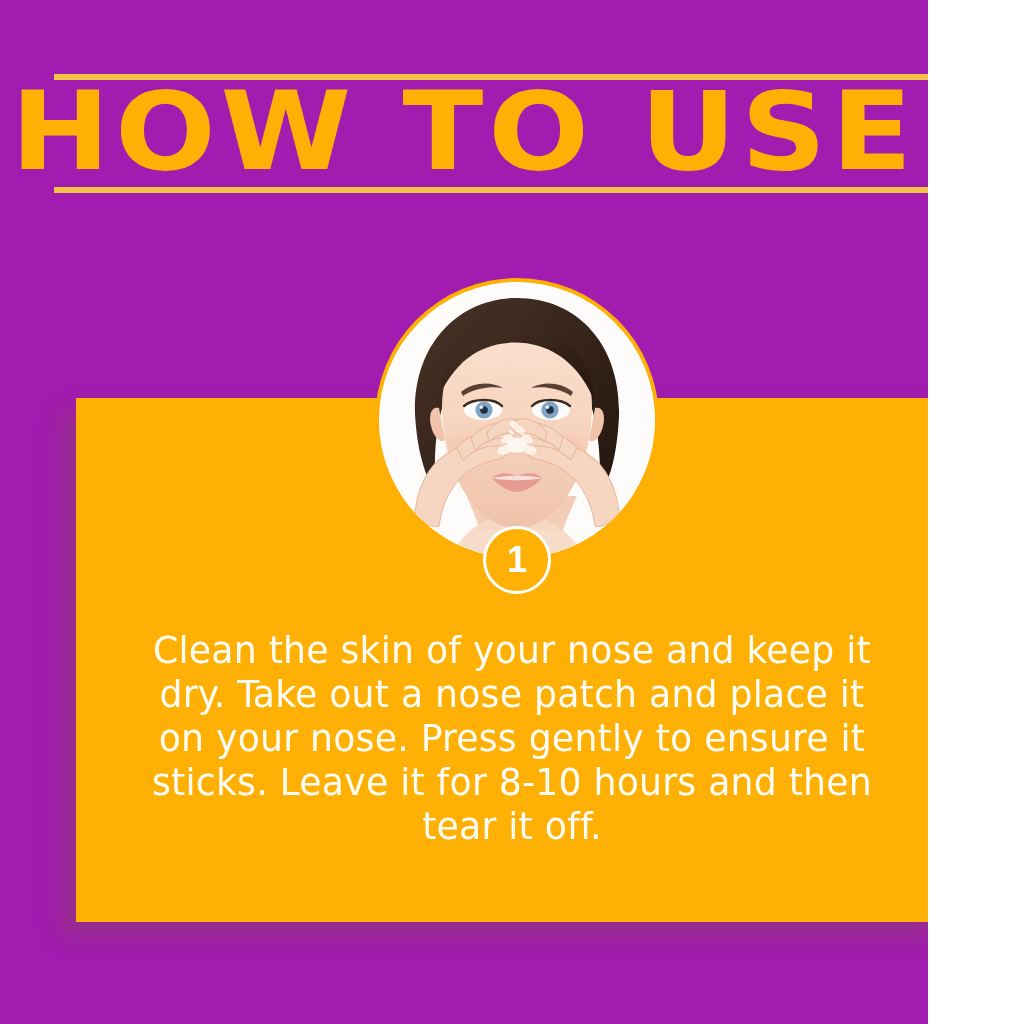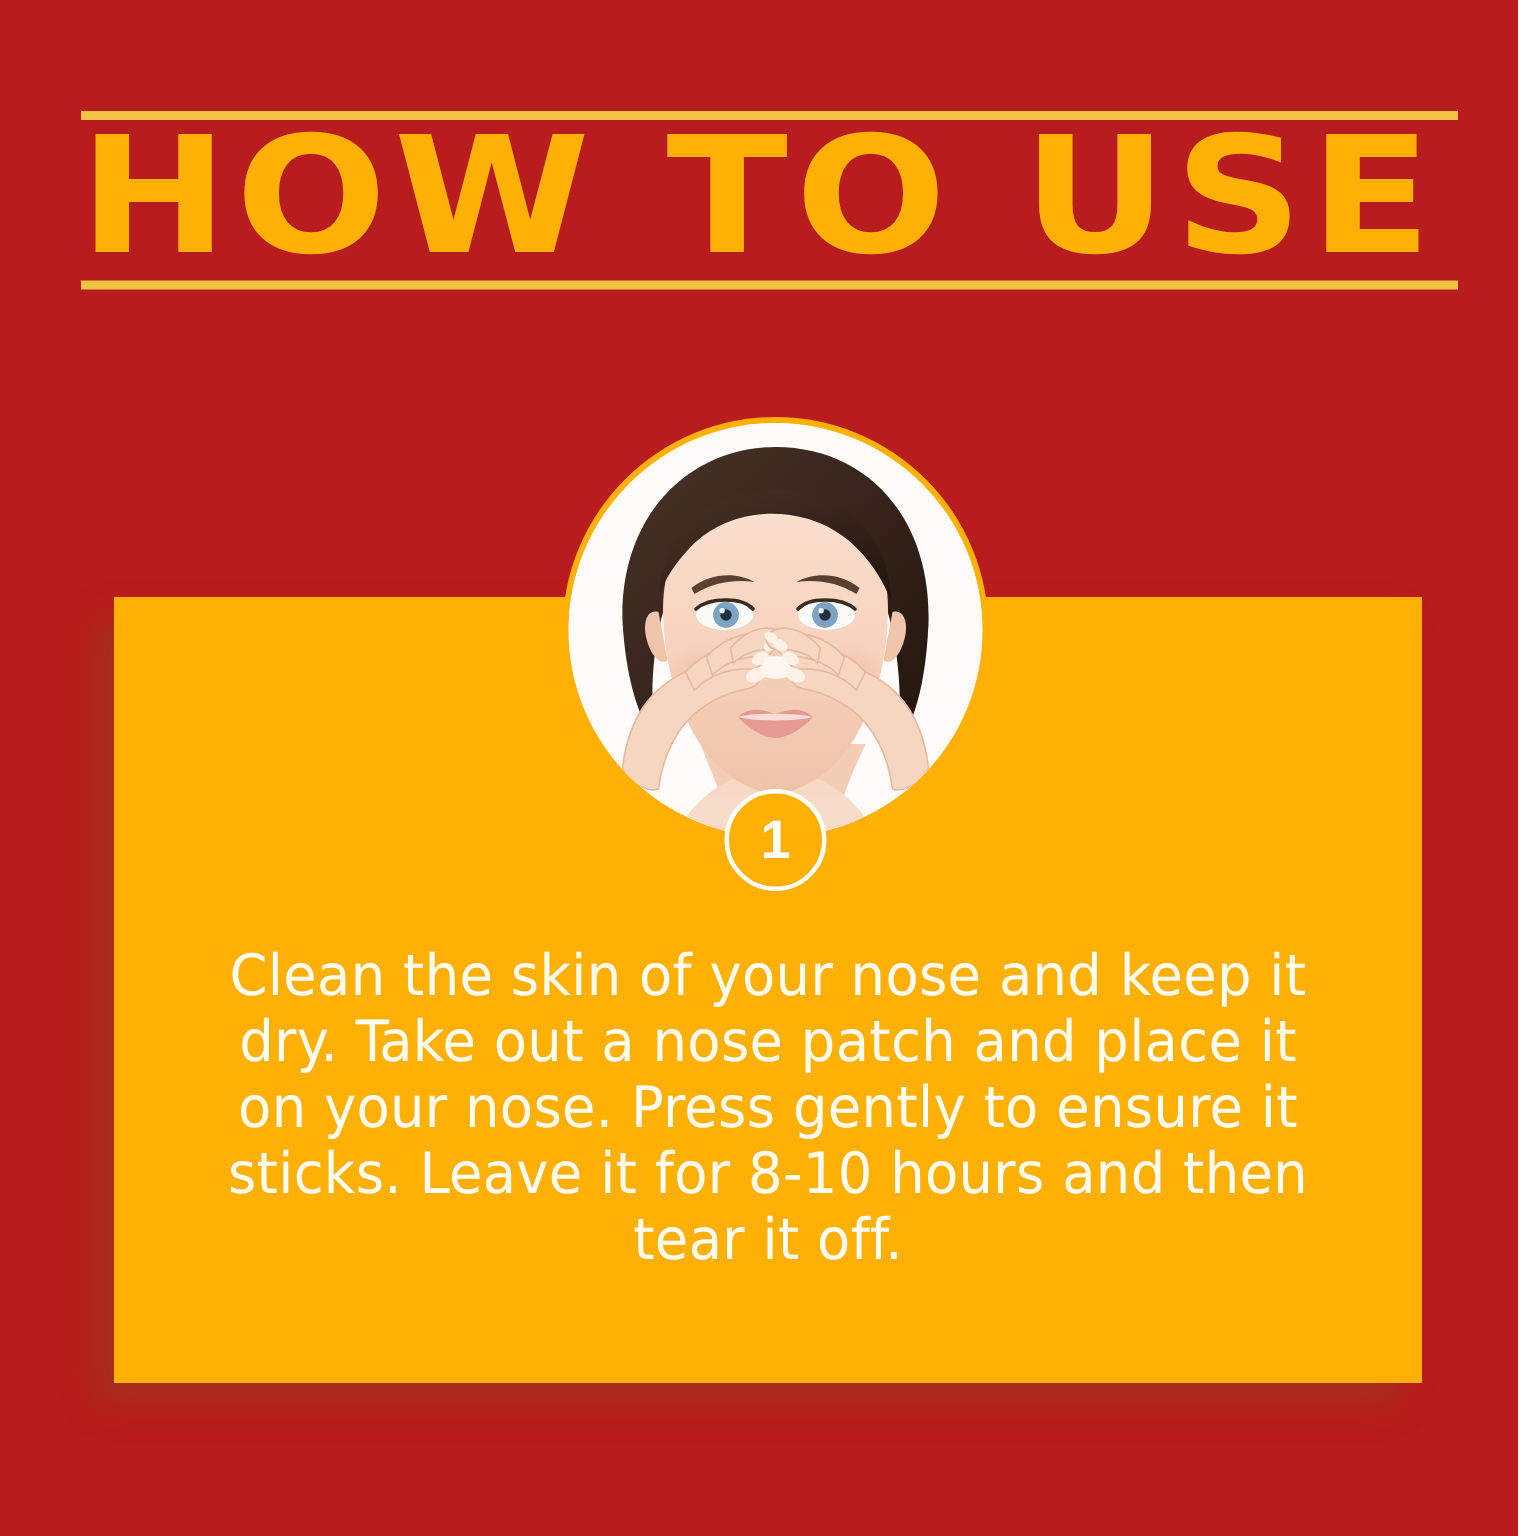--- a/index.html
+++ b/index.html
@@ -8,23 +8,23 @@
   }
   body {
     width: 1024px;
     height: 1024px;
     overflow: hidden;
     font-family: "Liberation Sans", sans-serif;
   }
 
   #poster {
     position: relative;
-    width: 1012px;
+    width: 928px;
     height: 1024px;
-    background: #b91c1c;
+    background: #a21caf;
     overflow: hidden;
   }
 
   
   .rule {
     position: absolute;
     left: 54px;
     width: 918px;
     height: 6px;
     background: #f2c344;

